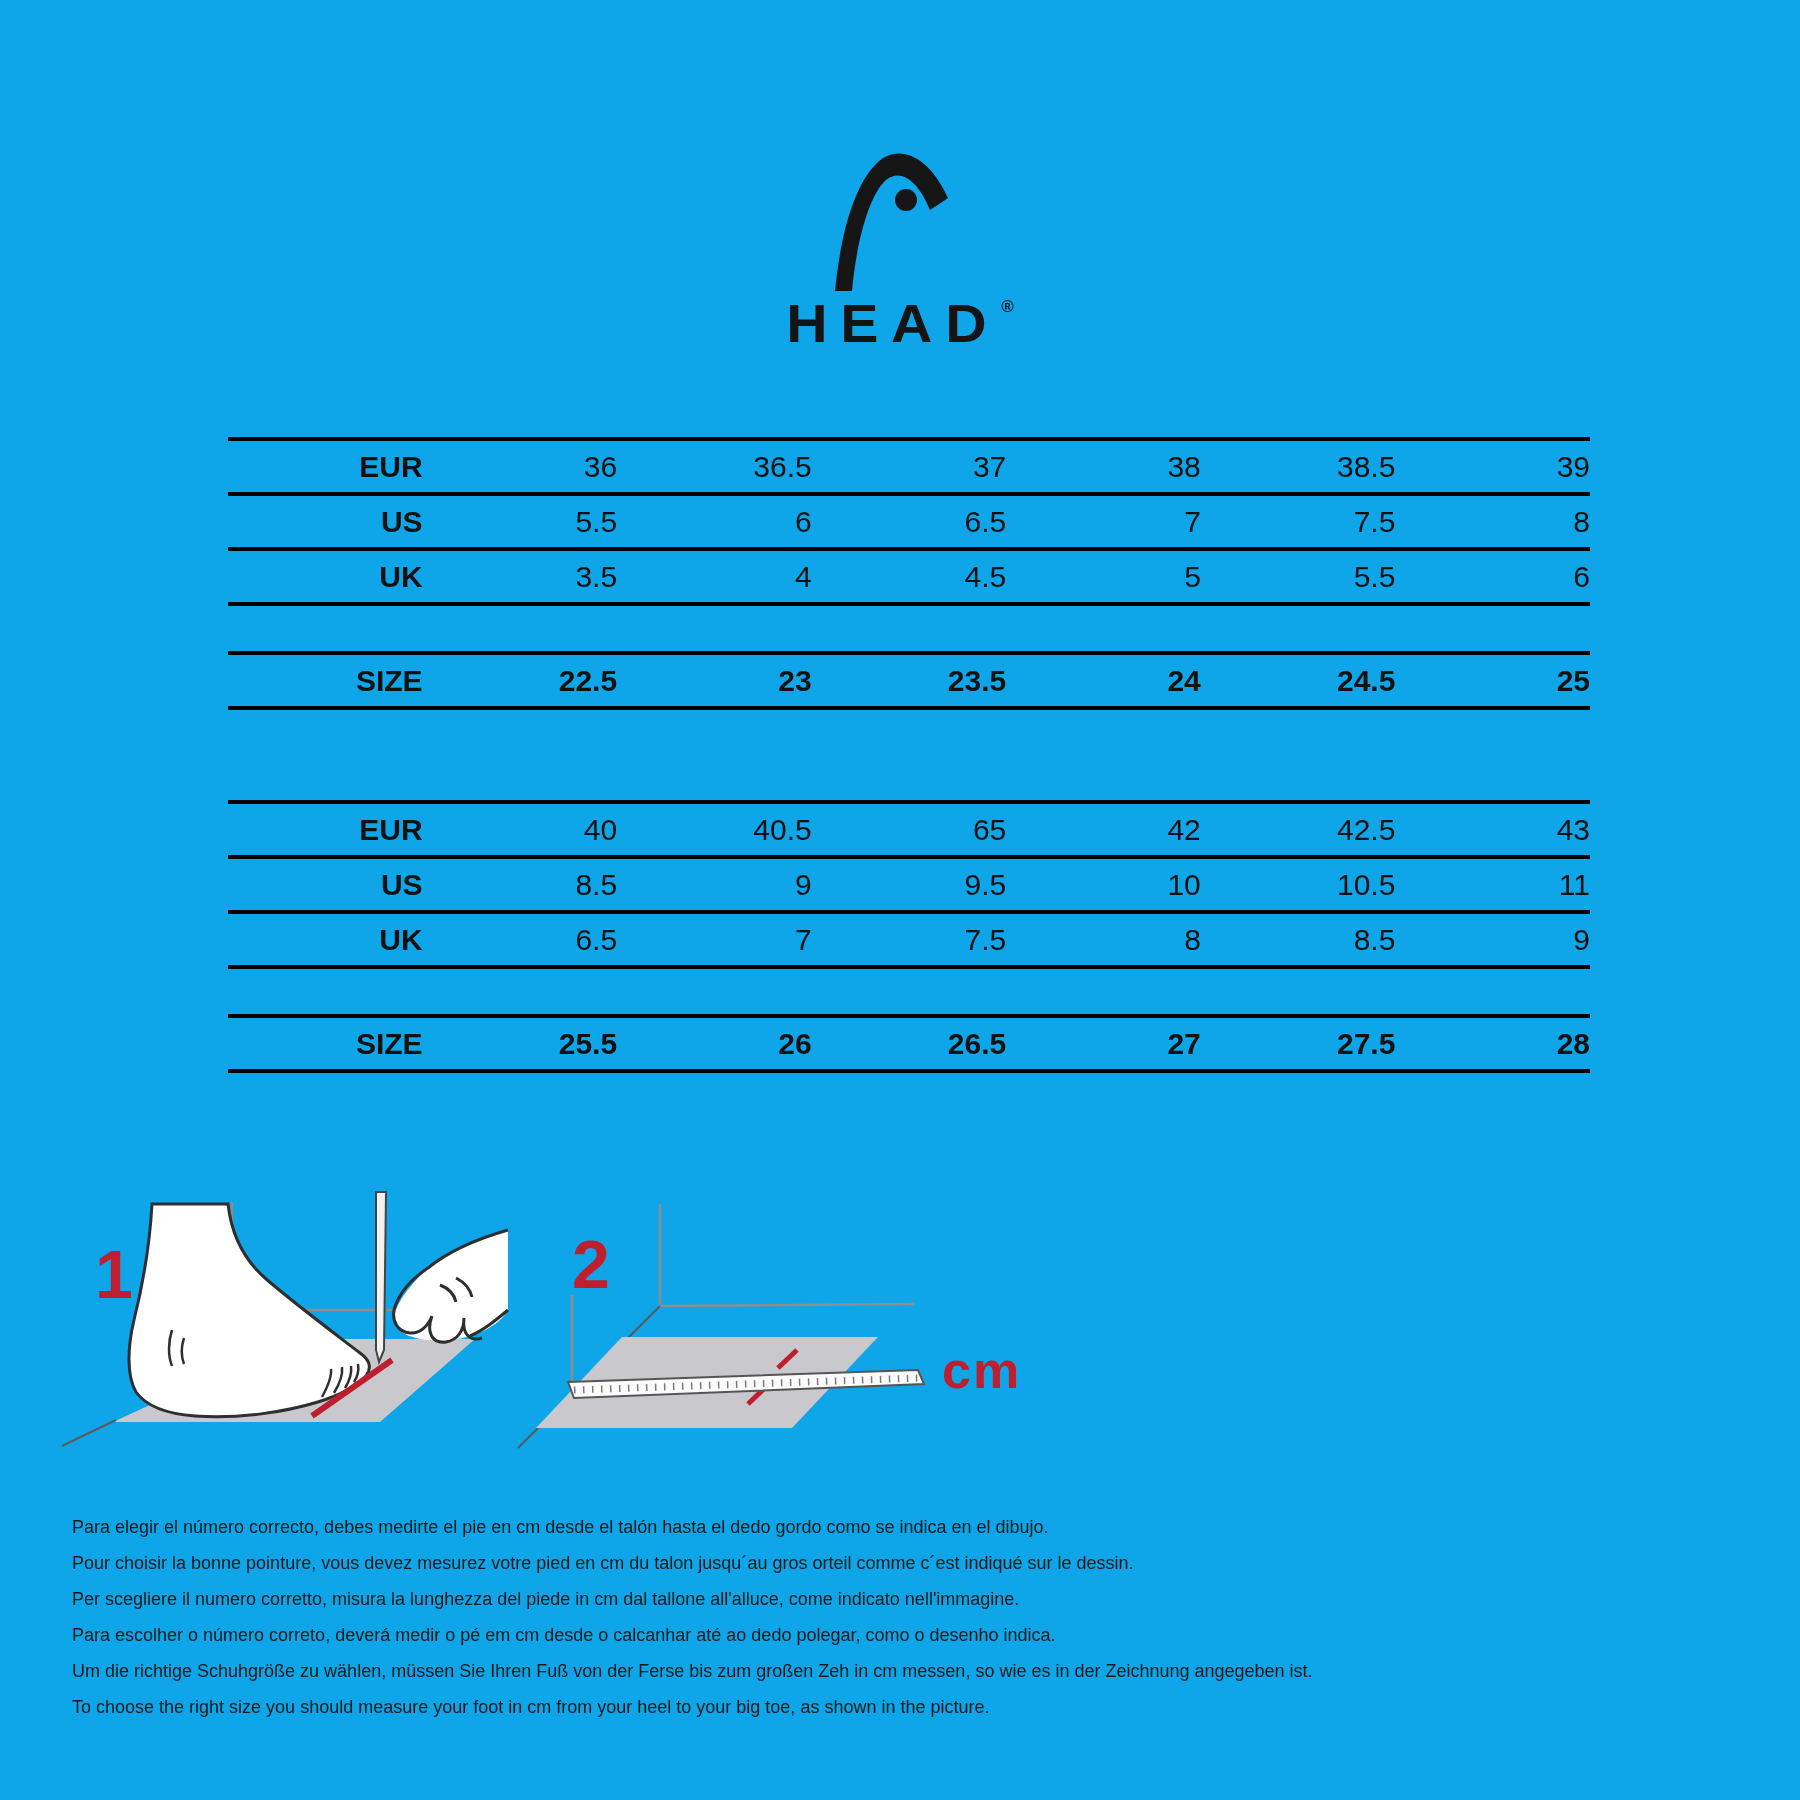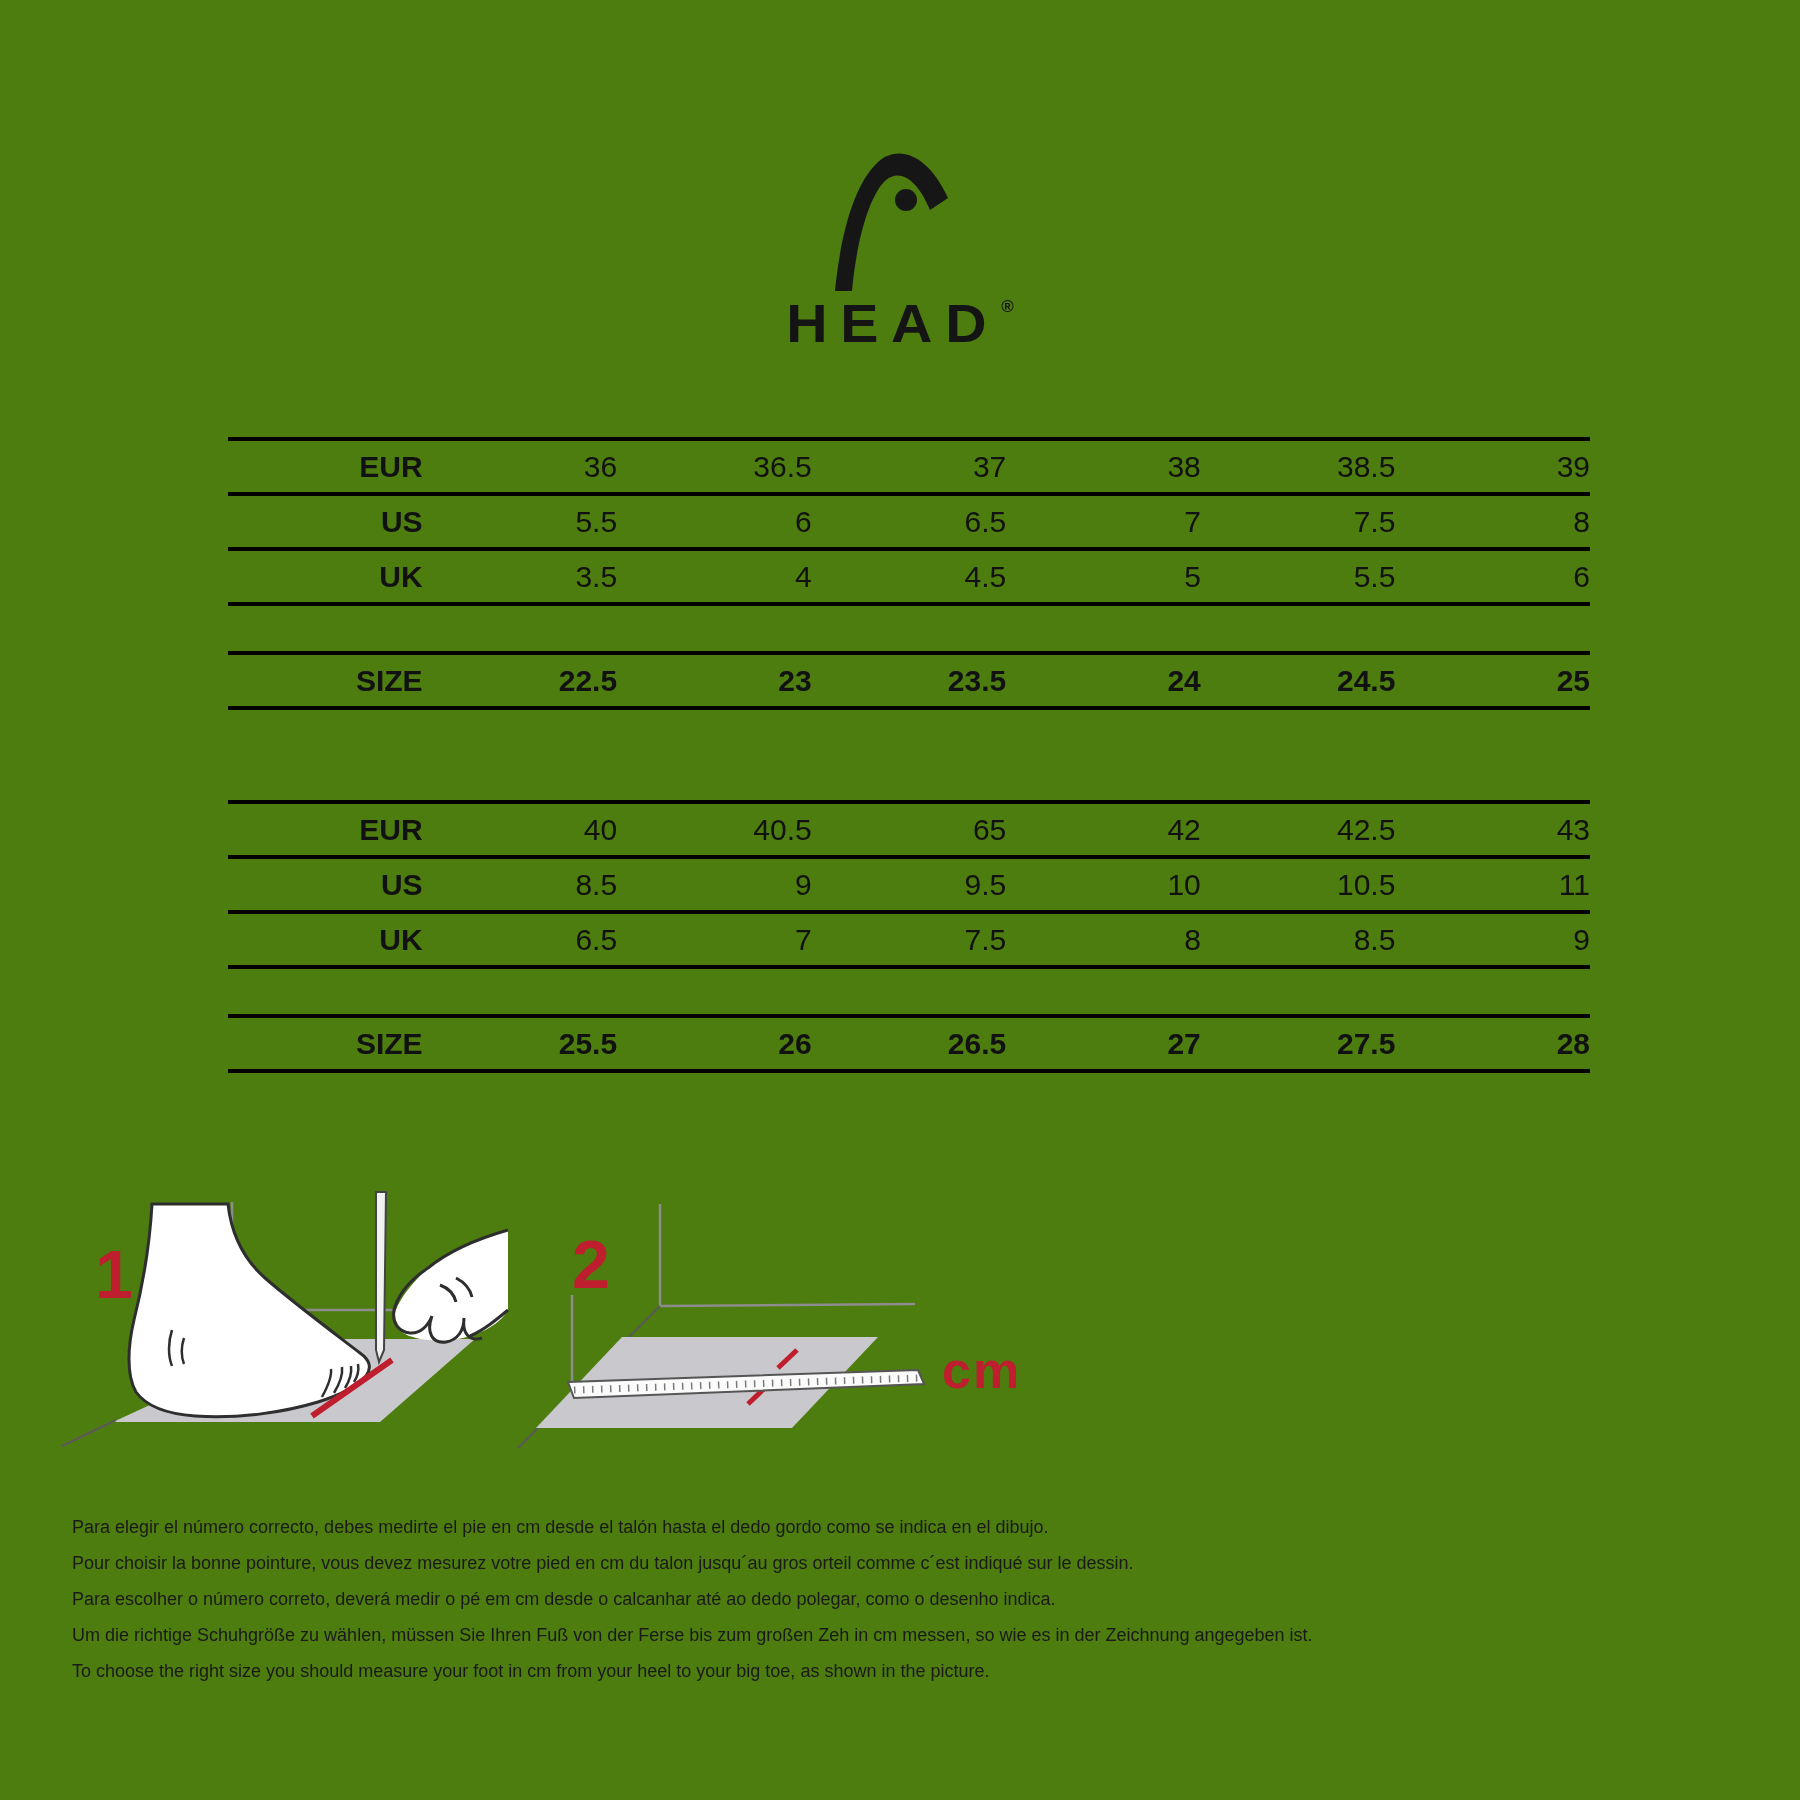--- a/index.html
+++ b/index.html
@@ -1,16 +1,16 @@
 <!DOCTYPE html>
 <html><head>
 <meta charset="utf-8">
 <style>
   html,body{margin:0;padding:0;background:#fff;}
-  .page{position:relative;width:1800px;height:1800px;background:#4d7c0f;overflow:hidden;
+  .page{position:relative;width:1800px;height:1800px;background:#0ea5e9;overflow:hidden;
         font-family:"Liberation Sans",sans-serif;color:#161616;}
 
   
   .arch-svg{position:absolute;left:830px;top:146px;}
   .wordmark{position:absolute;top:292px;left:0;width:100%;text-align:center;
             font-weight:bold;font-size:54px;letter-spacing:12px;color:#141414;
             transform:scaleX(1.06);}
   .wordmark .reg{font-size:16px;vertical-align:30px;letter-spacing:0;margin-left:2px;}
 
   
@@ -171,18 +171,19 @@
     <polygon points="58,192 408,180 414,194 64,208" fill="#fbfbfb" stroke="#555555" stroke-width="2"></polygon>
     <line x1="64" y1="200" x2="410" y2="188" stroke="#7a7a7a" stroke-width="7" stroke-dasharray="1.5 7.5"></line>
 
     <text class="step-num" x="62" y="98" fill="#be1e2d">2</text>
     <text class="cm-label" x="432" y="198" fill="#be1e2d">cm</text>
   </svg>
 
   <div class="instructions">
     <p>Para elegir el número correcto, debes medirte el pie en cm desde el talón hasta el dedo gordo como se indica en el dibujo.</p>
     <p>Pour choisir la bonne pointure, vous devez mesurez votre pied en cm du talon jusqu´au gros orteil comme c´est indiqué sur le dessin.</p>
+    <p>Per scegliere il numero corretto, misura la lunghezza del piede in cm dal tallone all'alluce, come indicato nell'immagine.</p>
     <p>Para escolher o número correto, deverá medir o pé em cm desde o calcanhar até ao dedo polegar, como o desenho indica.</p>
     <p>Um die richtige Schuhgröße zu wählen, müssen Sie Ihren Fuß von der Ferse bis zum großen Zeh in cm messen, so wie es in der Zeichnung angegeben ist.</p>
     <p>To choose the right size you should measure your foot in cm from your heel to your big toe, as shown in the picture.</p>
   </div>
 
 </div>
 
 </body></html>

